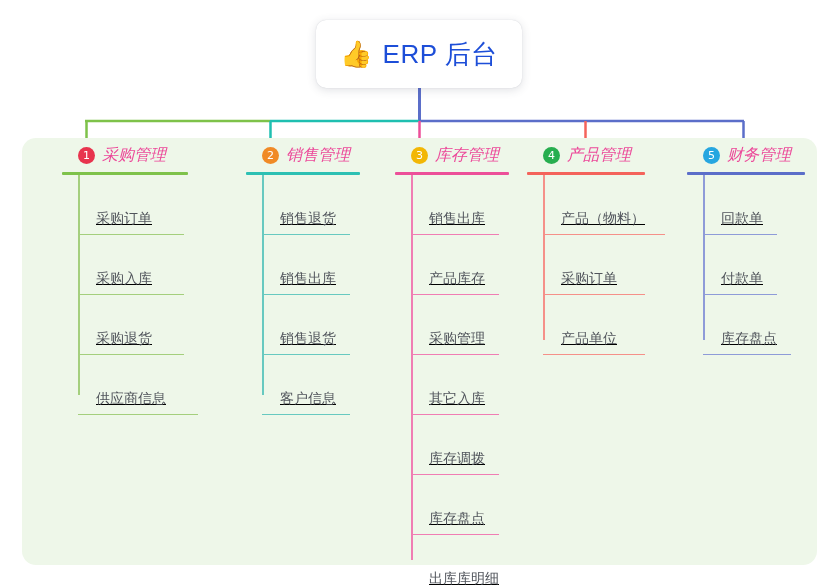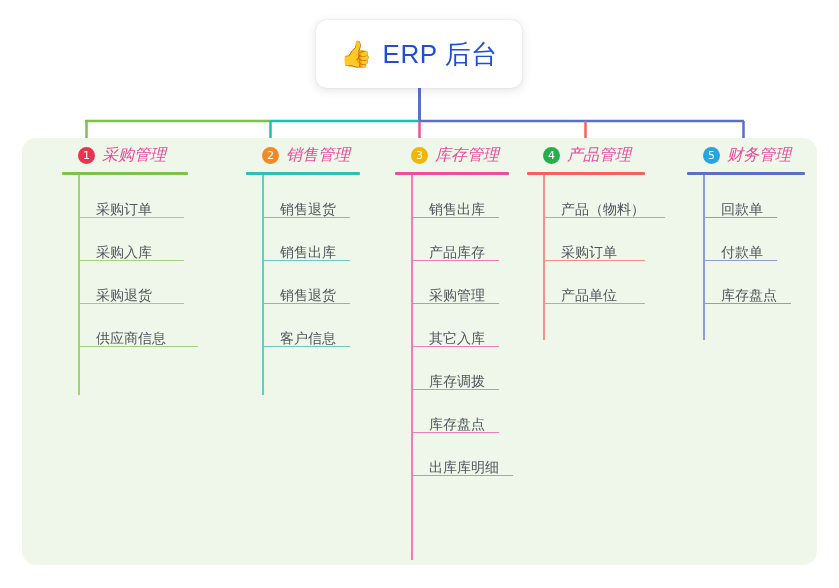--- a/index.html
+++ b/index.html
@@ -122,26 +122,27 @@
     box-sizing: border-box;
   }
   .spine {
     position: absolute;
     left: 16px;
     top: 0;
     width: 2px;
   }
   .leaf {
     position: relative;
-    height: 43px;
+    height: 60px;
     box-sizing: border-box;
     display: flex;
     align-items: flex-end;
     padding-left: 18px;
-    padding-bottom: 0;
+    padding-bottom: 8px;
+    text-decoration: underline;
   }
   .leaf-text {
     font-size: 14px;
     color: #50545b;
     white-space: nowrap;
     position: relative;
     top: 1px;
   }
   .leaf-rule {
     position: absolute;

